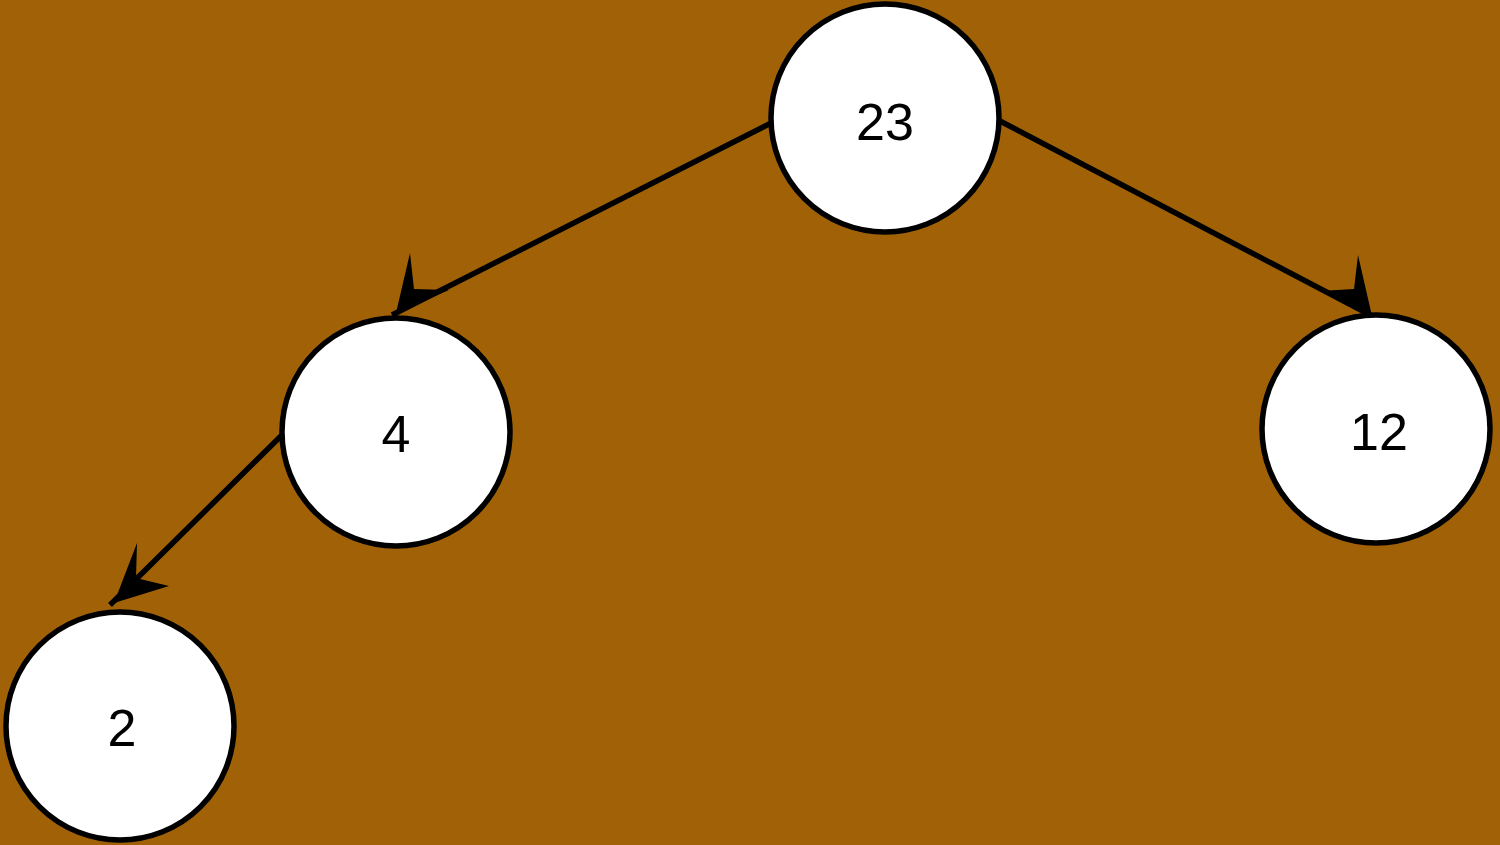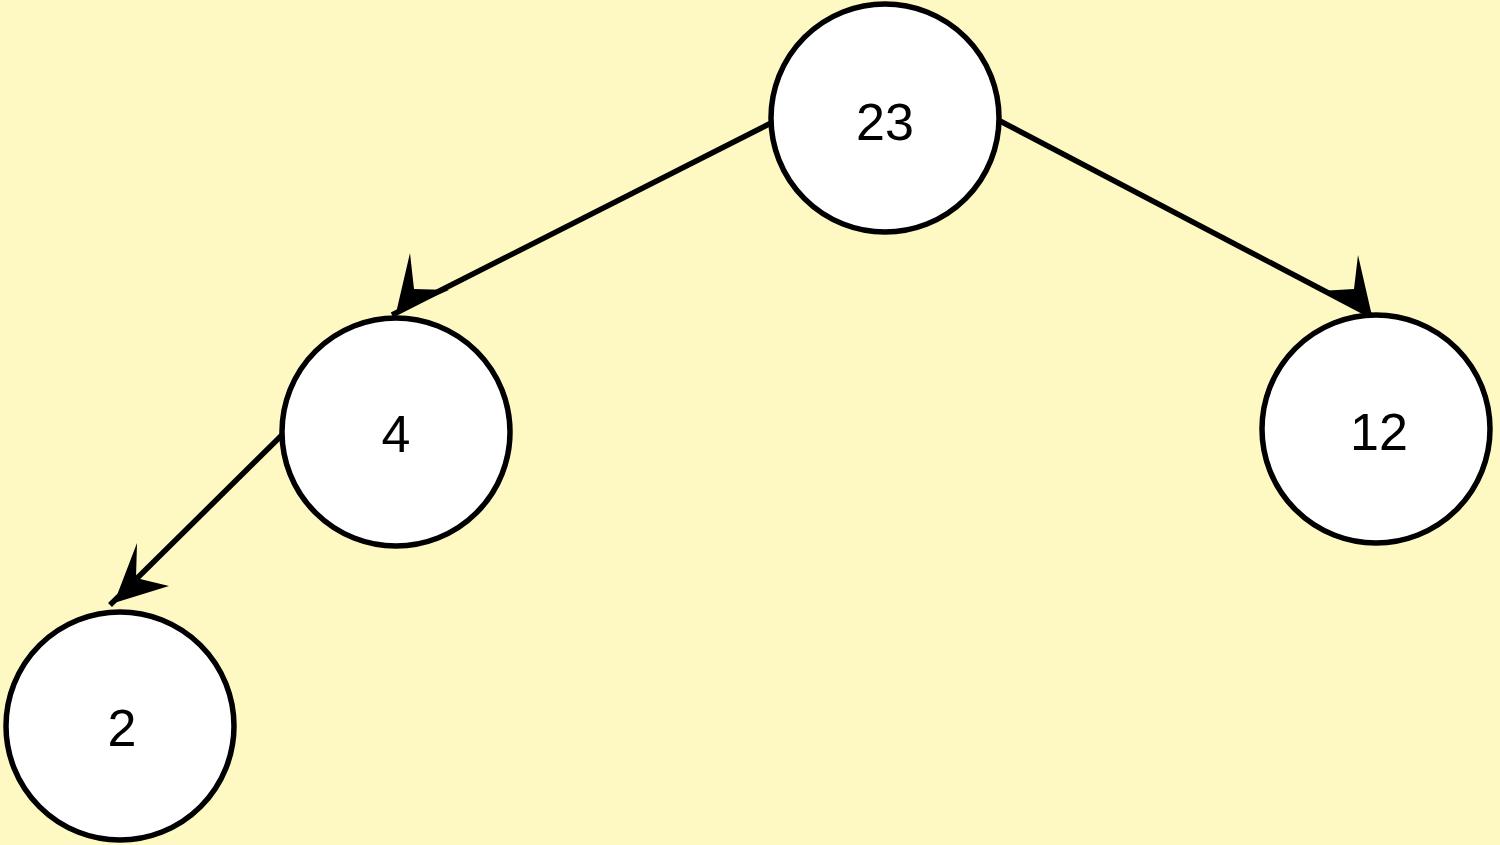--- a/index.html
+++ b/index.html
@@ -11,21 +11,21 @@
   body {
     width: 1500px;
     height: 845px;
     overflow: hidden;
     font-family: "Liberation Sans", sans-serif;
   }
   #diagram-root {
     position: relative;
     width: 1500px;
     height: 845px;
-    background: #fef9c3;
+    background: #a16207;
   }
   #tree-svg {
     display: block;
     width: 1500px;
     height: 845px;
   }
   .node-circle {
     fill: #ffffff;
     stroke: #000000;
     stroke-width: 5.5;

